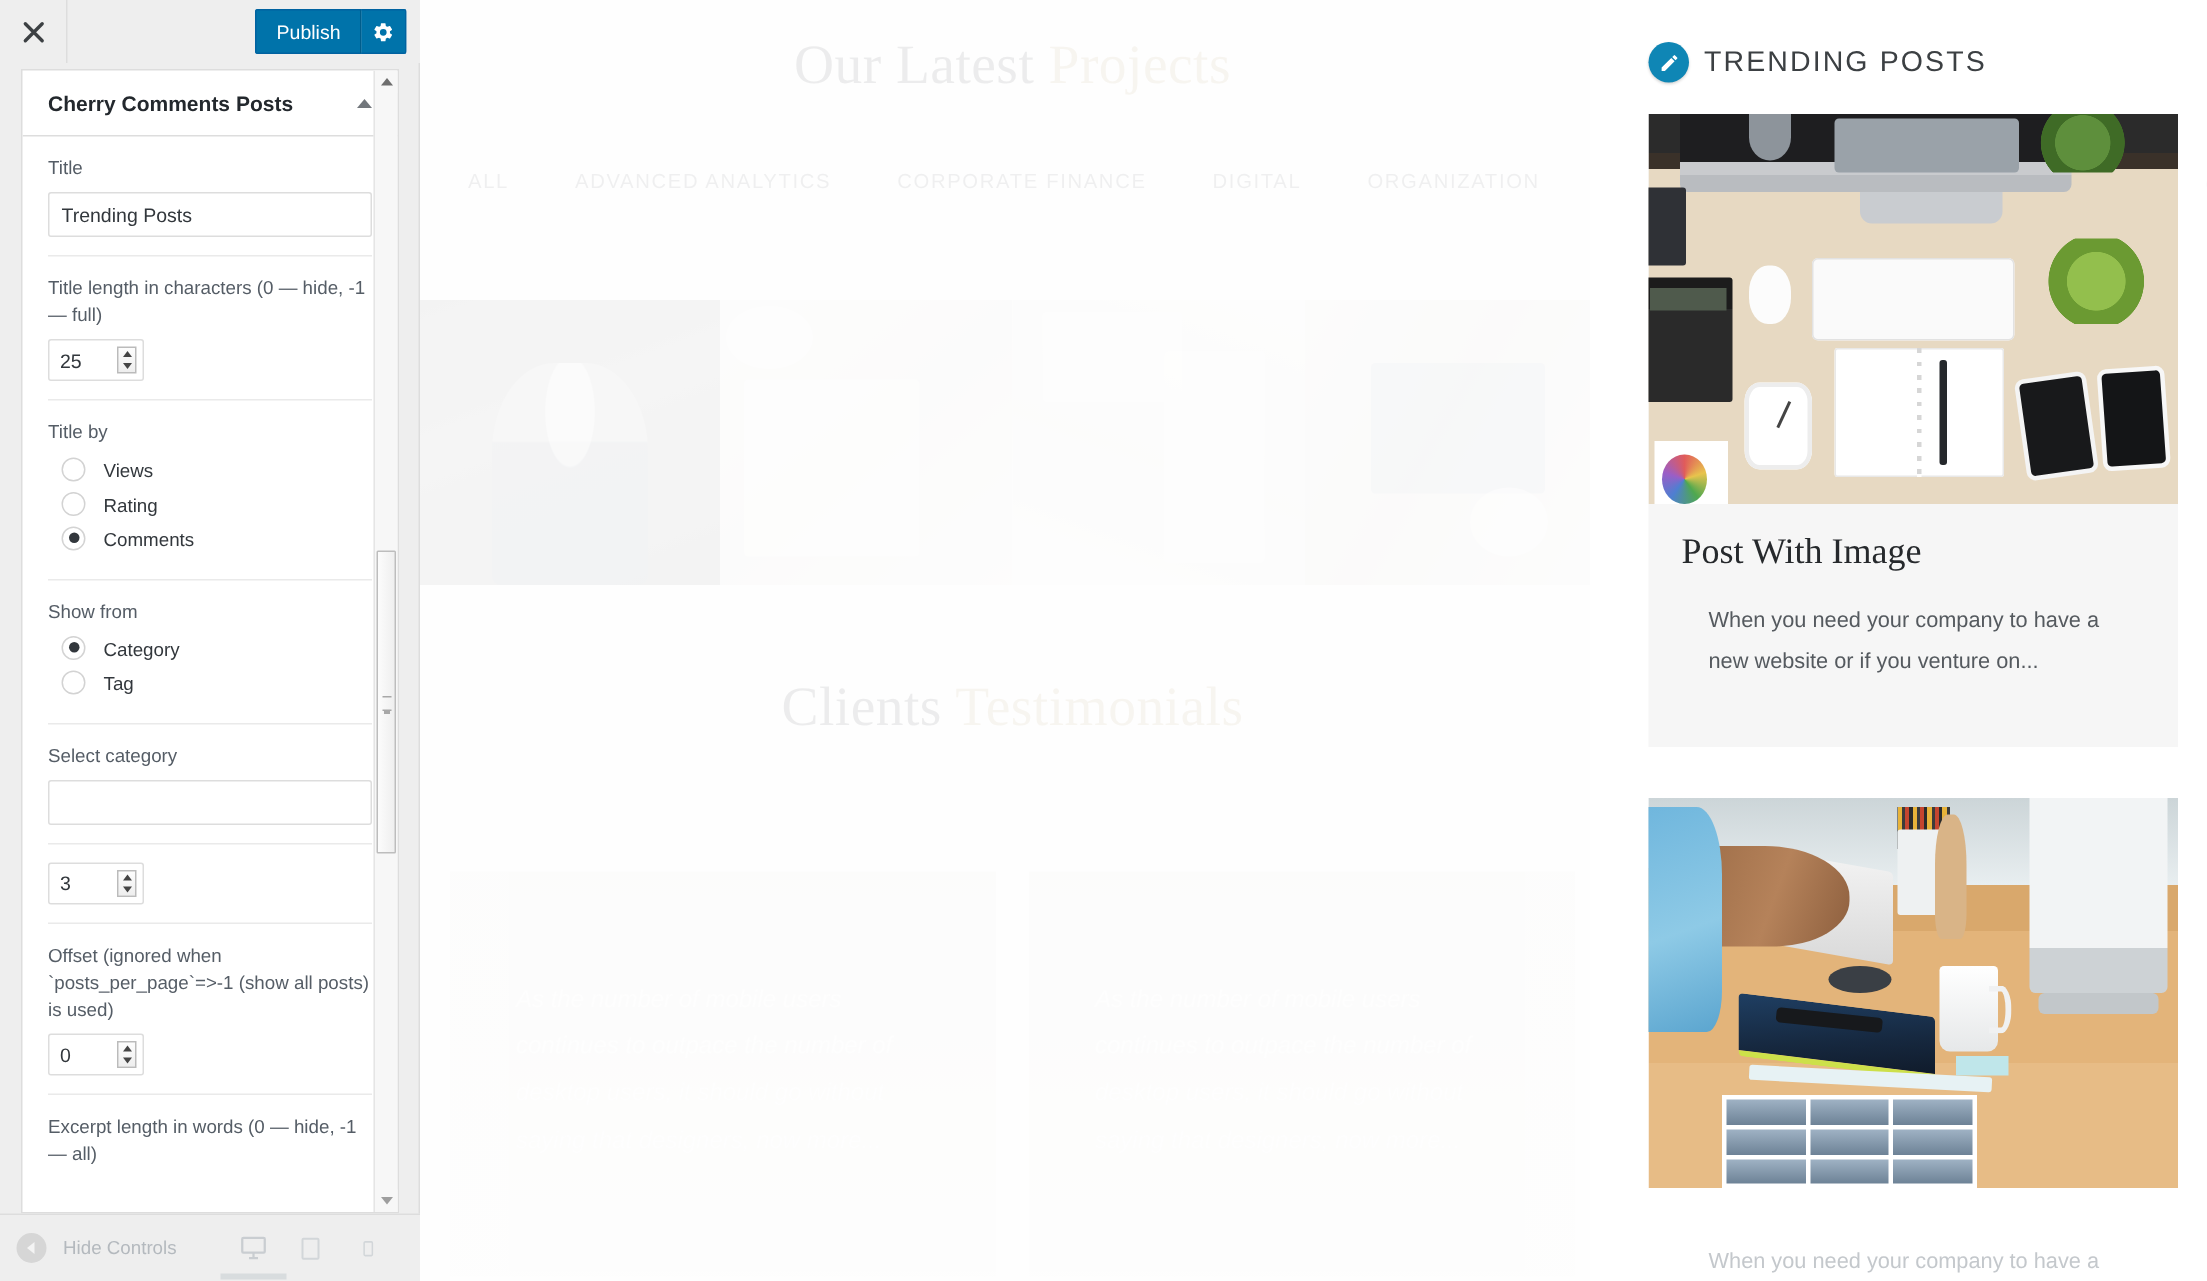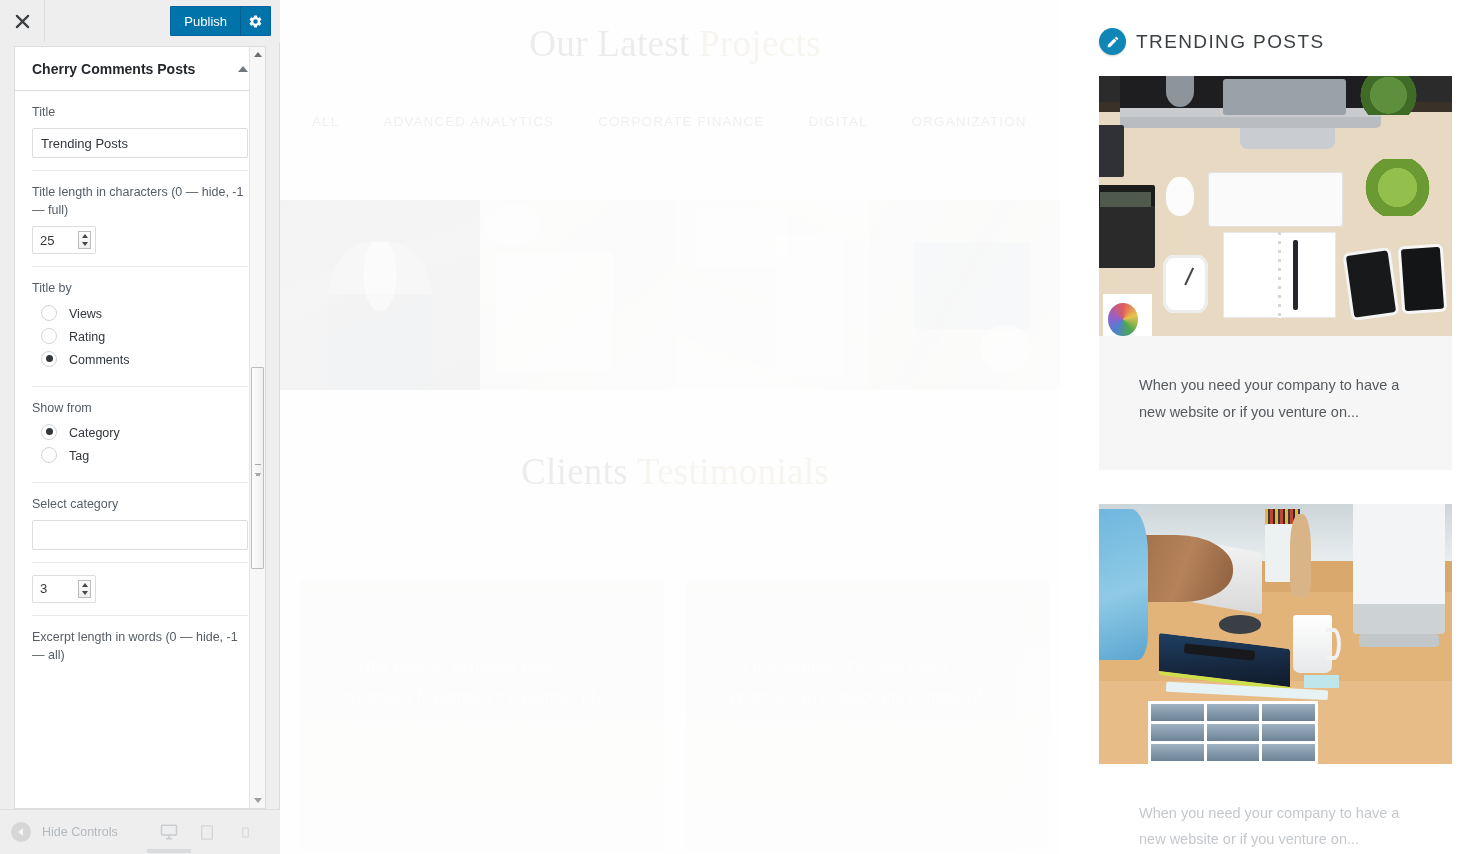--- a/index.html
+++ b/index.html
@@ -593,20 +593,21 @@
             <div class="plant-b"></div>
               <div class="clock"></div>
               <div class="notebook"></div>
             <div class="pen"></div>
               <div class="phone1"></div>
               <div class="phone2"></div>
             <div class="clips"></div>
           </div>
         </div>
         <div class="post-body">
+          <h3 class="post-title">Post With Image</h3>
           <p class="post-excerpt">When you need your company to have a new website or if you venture on...</p>
         </div>
       </div>
 
       <div class="post-card faded2">
         <div class="post-thumb">
           <div class="photo-work">
             <div class="wall"></div>
               <div class="imac"></div>
               <div class="pencils"></div>
@@ -720,20 +721,30 @@
         <div class="ctrl">
           <div class="num-wrap">
             <input class="num-input" type="text" value="3" style="">
             <div class="spinner">
                 <i class="up"></i>
                 <i class="dn"></i>
               </div>
           </div>
         </div>
 
+        <div class="ctrl">
+          <label class="ctrl-label">Offset (ignored when `posts_per_page`=&gt;-1 (show all posts) is used)</label>
+          <div class="num-wrap">
+            <input class="num-input" type="text" value="0" style="">
+            <div class="spinner">
+                <i class="up"></i>
+                <i class="dn"></i>
+              </div>
+          </div>
+        </div>
 
         <div class="ctrl">
           <label class="ctrl-label">Excerpt length in words (0 — hide, -1 — all)</label>
 
         </div>
 
       </div>
 
       <div class="pane-scrollbar">
         <div class="sb-arrow top">

